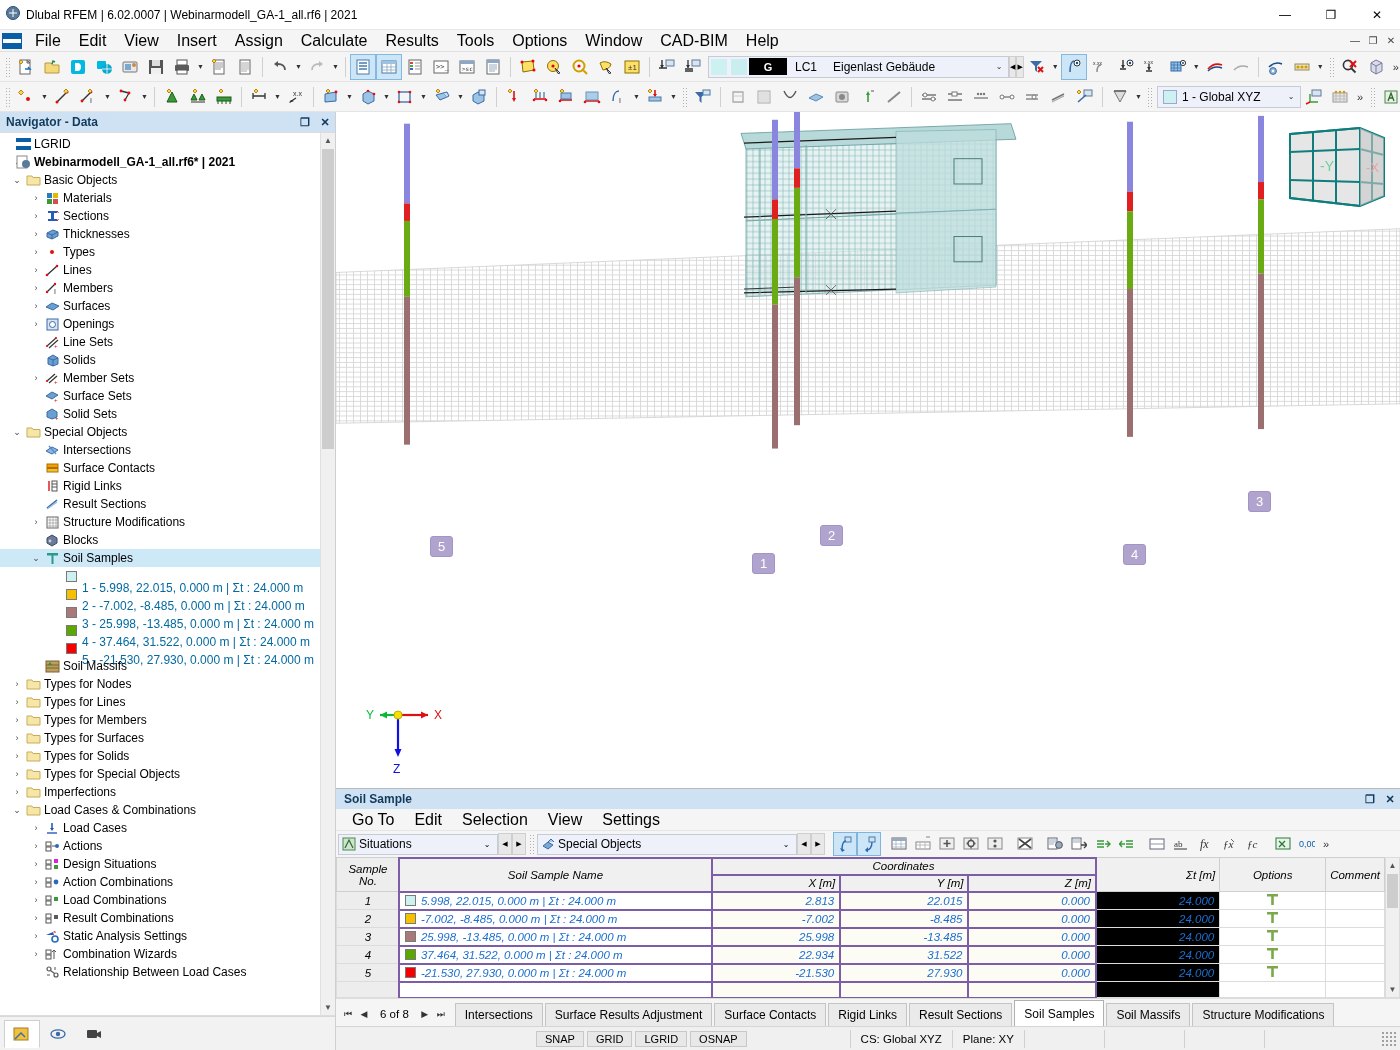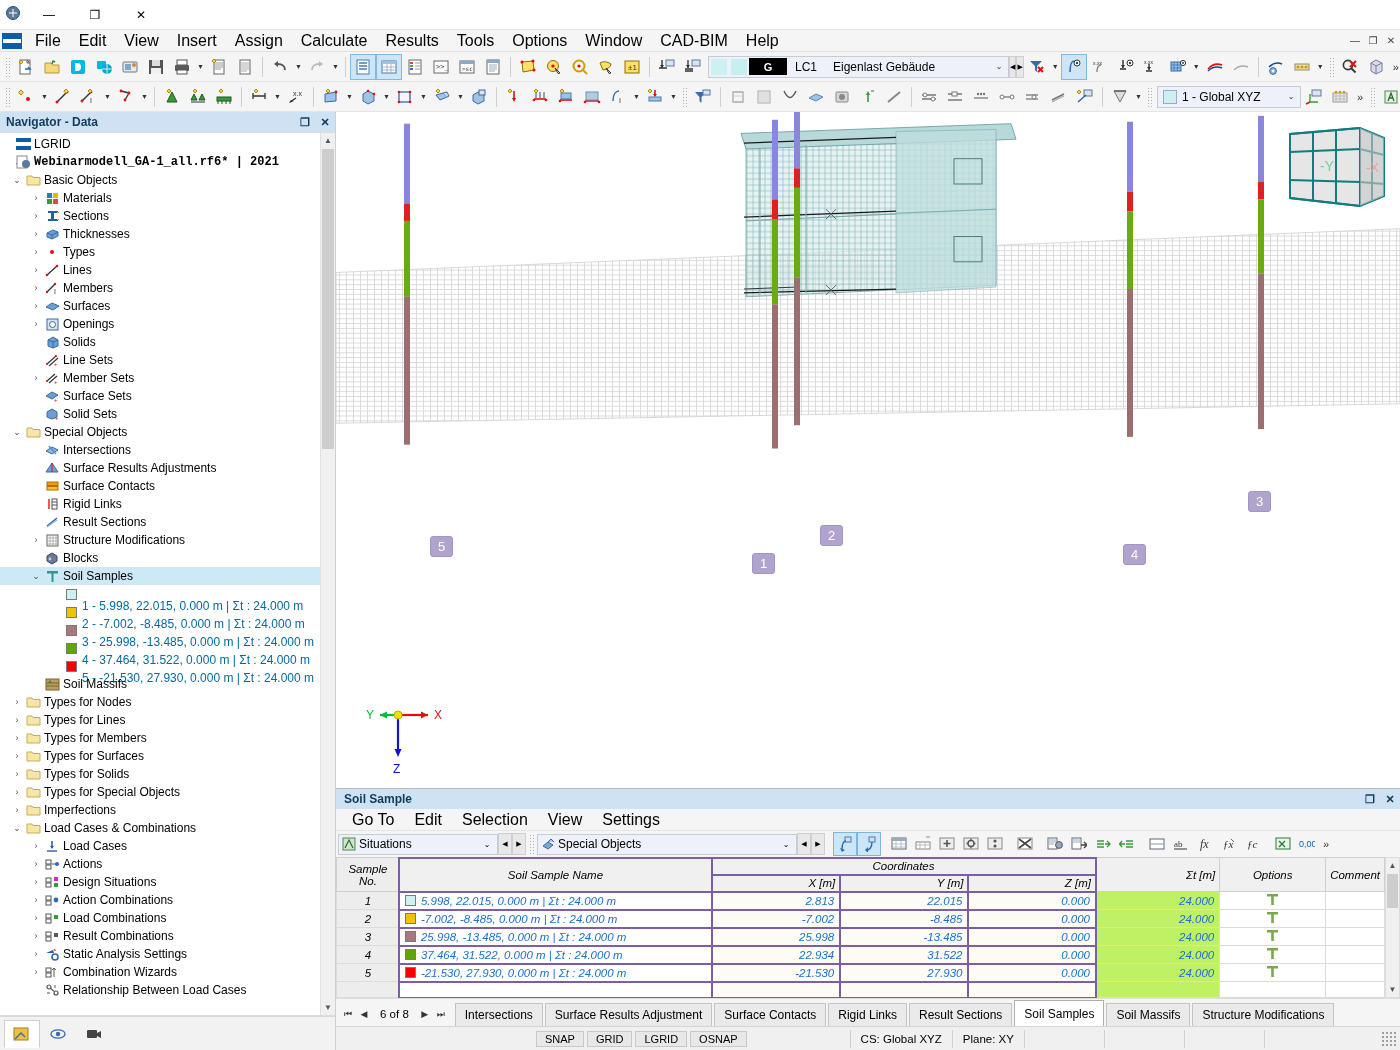--- a/index.html
+++ b/index.html
@@ -103,21 +103,21 @@
                 background: #f0f0f0; border-left: 1px solid #e0e0e0; }
   .ts-up, .ts-dn { height: 15px; text-align: center; font-size: 8px; color: #555;
                    background: #f0f0f0; line-height: 15px; }
   .ts-thumb { position: absolute; top: 16px; height: 300px; left: 1px; right: 1px; background: #cdcdcd; }
   .treeinner { padding: 2px 0 0 0; }
   .tnode { height: 18px; display: flex; align-items: center; white-space: nowrap; font-size: 12px; }
   .tnode.sel { background: #cde8f7; }
   .exp { width: 14px; flex: 0 0 14px; text-align: center; font-size: 9px; color: #4a4a4a; }
   .tico { width: 18px; flex: 0 0 18px; display: flex; align-items: center; justify-content: center; }
   .tlabel { padding-left: 2px; }
-  .tlabel.bold { font-weight: bold; font-family: Liberation Mono, monospace; }
+  .tlabel.bold { font-weight: bold; }
   .tlabel.blue { color: #0369a1; margin-top: 24px; }
   .swatch { width: 11px; height: 11px; border: 1px solid #7a7a7a; display: inline-block; }
 
   .navfooter { height: 34px; flex: 0 0 34px; background: #f2f2f2; display: flex; align-items: center;
                border-top: 1px solid #d8d8d8; padding-left: 4px; }
   .nf-btn { width: 36px; height: 28px; display: flex; align-items: center; justify-content: center;
             background: #f2f2f2; border: 1px solid transparent; }
   .nf-btn.tabbed { background: #fff; border: 1px solid #cfcfcf; border-bottom-color: #fff; }
 
   
@@ -155,21 +155,21 @@
   .ss-table { flex: 1; border-collapse: collapse; table-layout: fixed; background: #fff; font-size: 11.5px; }
   .ss-table th {
     background: #f0f0f0; border: 1px solid #cfcfcf; font-weight: normal;
     font-size: 11.5px; padding: 2px 4px; color: #000;
   }
   .ss-table td { border: 1px solid #dcdcdc; padding: 1px 5px; height: 16px; }
   .col-no { width: 64px; text-align: center; background: #ededed !important; }
   td.col-no { background: #ededed; }
   .col-name { width: 330px; }
   .col-x, .col-y, .col-z { width: 134px; text-align: right; color: #1d6fcf; background: #fcfcf5; }
-  .col-t { width: 130px; text-align: right; color: #1d6fcf; background: #bef264; }
+  .col-t { width: 130px; text-align: right; color: #1d6fcf; background: #000000; }
   .col-opt { width: 110px; text-align: center; }
   .col-cmt { width: auto; }
   .cellname { display: flex; align-items: center; gap: 5px; color: #1d6fcf; }
   .purple-frame { outline: 2px solid #7b5ea7; outline-offset: -1px; }
   .tblscroll { width: 15px; flex: 0 0 15px; background: #f0f0f0; border: 1px solid #dcdcdc; position: relative; }
   .tblscroll .sb-up, .tblscroll .sb-dn { height: 15px; text-align: center; font-size: 8px; line-height: 15px; color: #555; }
   .tblscroll .sb-thumb { position: absolute; left: 1px; right: 1px; top: 16px; height: 34px; background: #cdcdcd; }
 
   
   .ss-tabs { height: 28px; display: flex; align-items: flex-end; background: #f5f5f5; padding-left: 4px;
@@ -199,20 +199,21 @@
 
 <div class="app">
 
   <div class="titlebar">
     <div class="tb-icon">
       <svg width="16" height="16" viewBox="0 0 16 16">
         <circle cx="8" cy="8" r="6.5" fill="#5a7a9a" stroke="#2b4f72" stroke-width="1"></circle>
         <path d="M4 8 h8 M8 4 v8" stroke="#fff" stroke-width="1"></path>
       </svg>
     </div>
+    <div class="tb-text">Dlubal RFEM | 6.02.0007 | Webinarmodell_GA-1_all.rf6 | 2021</div>
     <div class="winbtns">
       <div class="winbtn">—</div>
       <div class="winbtn">❐</div>
       <div class="winbtn close">✕</div>
     </div>
   </div>
 
   <div class="menubar">
     <div class="menu-logo"></div>
     <div class="menuitem">File</div>
@@ -932,40 +933,40 @@
                     <rect x="2" y="2" width="11" height="11" fill="#d8e4f0" stroke="#3a6aa8"></rect>
                     <circle cx="7.5" cy="7.5" r="3" fill="#fff" stroke="#3a6aa8"></circle>
                   </svg>
                 </span>
                 <span class="tlabel">Openings</span>
               </div>
               <div class="tnode">
                 <span class="exp" style="margin-left:29px"></span>
                 <span class="tico">
                   <svg width="15" height="14" viewBox="0 0 15 14">
-                    <path d="M3 5 L8 2 L13 5 L13 11 L8 13 L3 11z" fill="#6a9fd0" stroke="#3a6aa8"></path>
-                    <path d="M3 5 L8 7 L13 5 M8 7v6" stroke="#3a6aa8" fill="none"></path>
-                  </svg>
-                </span>
-                <span class="tlabel">Solids</span>
-              </div>
-              <div class="tnode">
-                <span class="exp" style="margin-left:29px"></span>
-                <span class="tico">
-                  <svg width="15" height="14" viewBox="0 0 15 14">
                     <path d="M2 11 L11 3" stroke="#333" stroke-width="1.2"></path>
                     <path d="M4 13 L13 5" stroke="#333" stroke-width="1.2"></path>
                     <circle cx="2" cy="11" r="1.1" fill="#e01010"></circle>
                     <circle cx="11" cy="3" r="1.1" fill="#e01010"></circle>
                     <text x="9" y="13" font-size="6" fill="#e01010">+</text>
                   </svg>
                 </span>
                 <span class="tlabel">Line Sets</span>
               </div>
               <div class="tnode">
+                <span class="exp" style="margin-left:29px"></span>
+                <span class="tico">
+                  <svg width="15" height="14" viewBox="0 0 15 14">
+                    <path d="M3 5 L8 2 L13 5 L13 11 L8 13 L3 11z" fill="#6a9fd0" stroke="#3a6aa8"></path>
+                    <path d="M3 5 L8 7 L13 5 M8 7v6" stroke="#3a6aa8" fill="none"></path>
+                  </svg>
+                </span>
+                <span class="tlabel">Solids</span>
+              </div>
+              <div class="tnode">
                 <span class="exp" style="margin-left:29px">›</span>
                 <span class="tico">
                   <svg width="15" height="14" viewBox="0 0 15 14">
                     <path d="M2 10 L10 3" stroke="#333" stroke-width="1.2"></path>
                     <path d="M4 12 L12 5" stroke="#333" stroke-width="1.2"></path>
                     <circle cx="2" cy="10" r="1.1" fill="#e01010"></circle>
                     <text x="9" y="13" font-size="6" fill="#e01010">+</text>
                   </svg>
                 </span>
                 <span class="tlabel">Member Sets</span>
@@ -1001,30 +1002,20 @@
               </div>
               <div class="tnode">
                 <span class="exp" style="margin-left:29px"></span>
                 <span class="tico">
                   <svg width="15" height="14" viewBox="0 0 15 14">
                     <path d="M1 8 L7 4 L13 7 L7 11z" fill="#8ab8e0" stroke="#3a6aa8"></path>
                     <path d="M4 3 L11 11" stroke="#5a8ac8" stroke-width="1.4"></path>
                   </svg>
                 </span>
                 <span class="tlabel">Intersections</span>
-              </div>
-              <div class="tnode">
-                <span class="exp" style="margin-left:29px"></span>
-                <span class="tico">
-                  <svg width="15" height="14" viewBox="0 0 15 14">
-                    <path d="M7 2 L13 11 H1z" fill="#6a9fd0" stroke="#3a6aa8"></path>
-                    <path d="M7 2 L7 11" stroke="#e01010"></path>
-                  </svg>
-                </span>
-                <span class="tlabel">Surface Results Adjustments</span>
               </div>
               <div class="tnode">
                 <span class="exp" style="margin-left:29px"></span>
                 <span class="tico">
                   <svg width="15" height="14" viewBox="0 0 15 14">
                     <rect x="2" y="3" width="11" height="3.5" fill="#f0a000" stroke="#b07000"></rect>
                     <rect x="2" y="7.5" width="11" height="3.5" fill="#f0c030" stroke="#b07000"></rect>
                   </svg>
                 </span>
                 <span class="tlabel">Surface Contacts</span>

